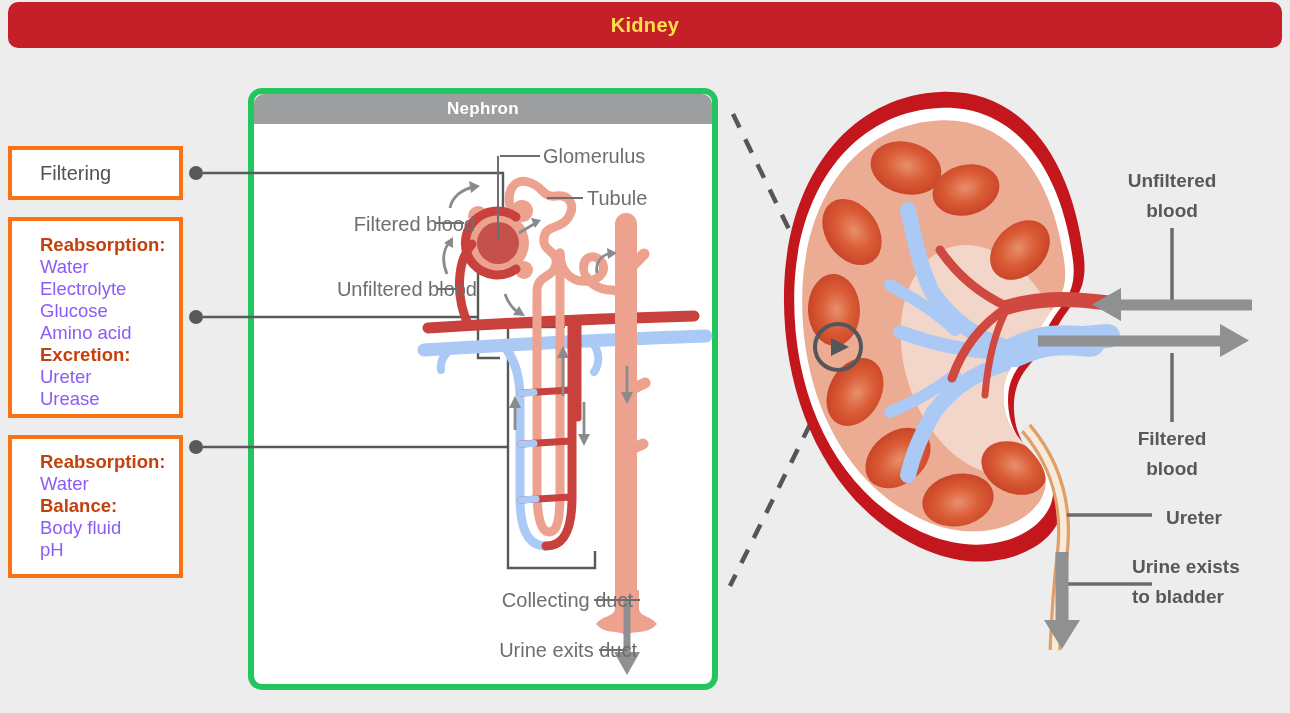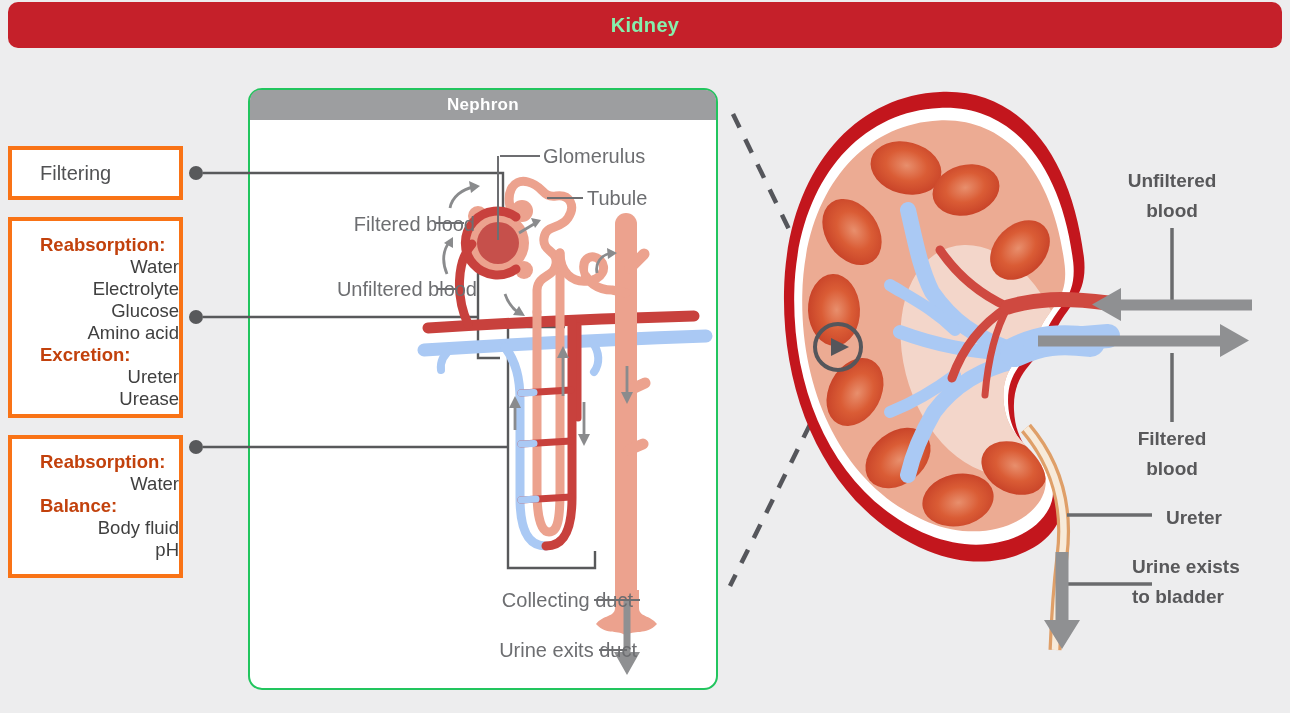--- a/index.html
+++ b/index.html
@@ -1,32 +1,32 @@
 <!DOCTYPE html>
 <html><head>
 <meta charset="utf-8">
 <style>
   html,body{margin:0;padding:0;background:#ededee;}
   .stage{position:relative;width:1290px;height:713px;background:#ededee;
          font-family:"Liberation Sans",sans-serif;overflow:hidden;}
   .banner{position:absolute;left:8px;top:2px;width:1274px;height:46px;background:#c5202a;
           border-radius:10px;display:flex;align-items:center;justify-content:center;}
-  .banner span{color:#86efac;font-size:20px;font-weight:bold;letter-spacing:.3px;}
+  .banner span{color:#fde047;font-size:20px;font-weight:bold;letter-spacing:.3px;}
   .panel{position:absolute;left:248px;top:88px;width:470px;height:602px;background:#ffffff;
-         border:2px solid #22c55e;border-radius:14px;box-sizing:border-box;z-index:1;}
+         border:6px solid #22c55e;border-radius:14px;box-sizing:border-box;z-index:1;}
   .panel-header{height:30px;background:#9d9ea0;border-radius:10px 10px 0 0;
                 display:flex;align-items:center;justify-content:center;}
   .panel-header span{color:#ffffff;font-weight:bold;font-size:17px;letter-spacing:.3px;}
   .abox{position:absolute;left:8px;width:175px;background:#ffffff;border:4px solid #f97316;
         box-sizing:border-box;z-index:1;}
   .abox1{top:146px;height:54px;display:flex;align-items:center;padding-left:28px;}
   .abox2{top:217px;height:201px;padding:13px 0 0 28px;}
   .abox3{top:435px;height:143px;padding:12px 0 0 28px;}
   .abox .h{font-size:18.5px;font-weight:bold;color:#c2410c;line-height:22px;}
-  .abox .it{font-size:18.5px;color:#404040;line-height:22px;text-align:right;}
+  .abox .it{font-size:18.5px;color:#8b5cf6;line-height:22px;}
   .abox1 .t{font-size:20px;color:#515254;}
   .svg-overlay{position:absolute;left:0;top:0;width:1290px;height:713px;z-index:5;pointer-events:none;}
   .nlabel{position:absolute;z-index:6;font-size:20px;color:#6d6e71;white-space:nowrap;}
   .r-label{position:absolute;z-index:6;font-size:19px;font-weight:bold;color:#58585a;line-height:30px;}
   .center{text-align:center;width:150px;left:1097px;}
   .alignr{text-align:right;margin-left:42px;}
 </style>
 </head>
 <body>
 

